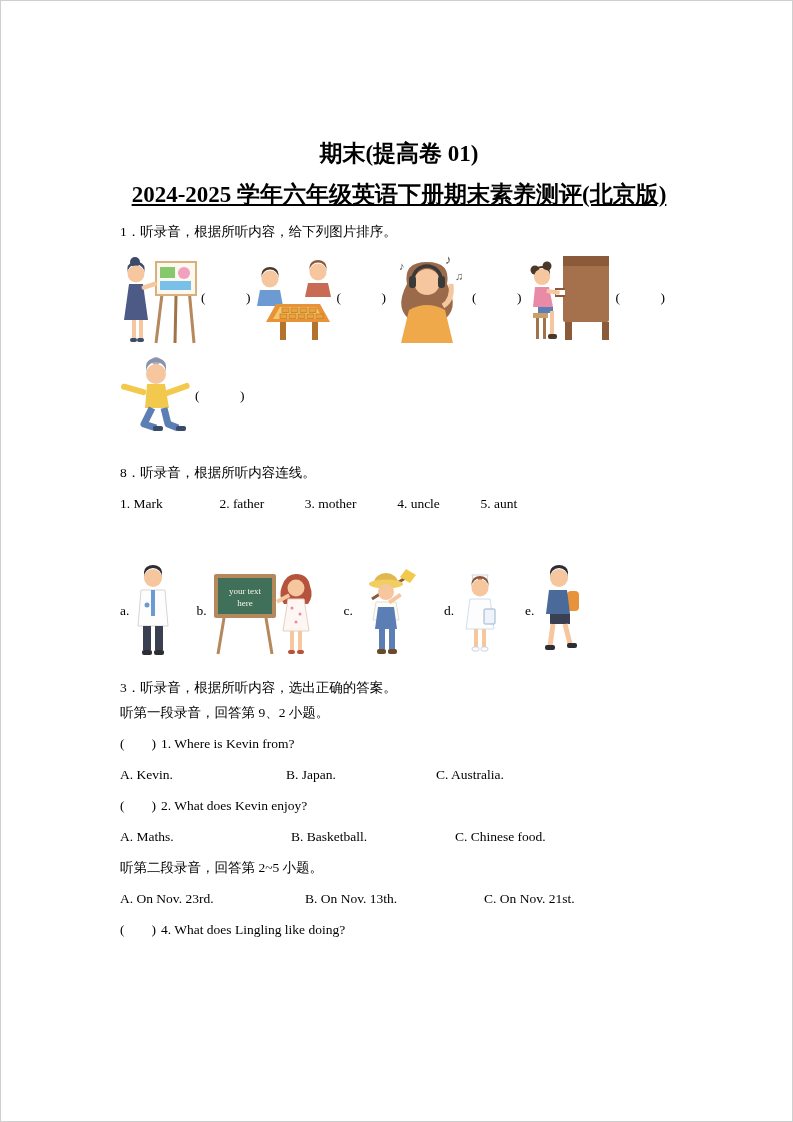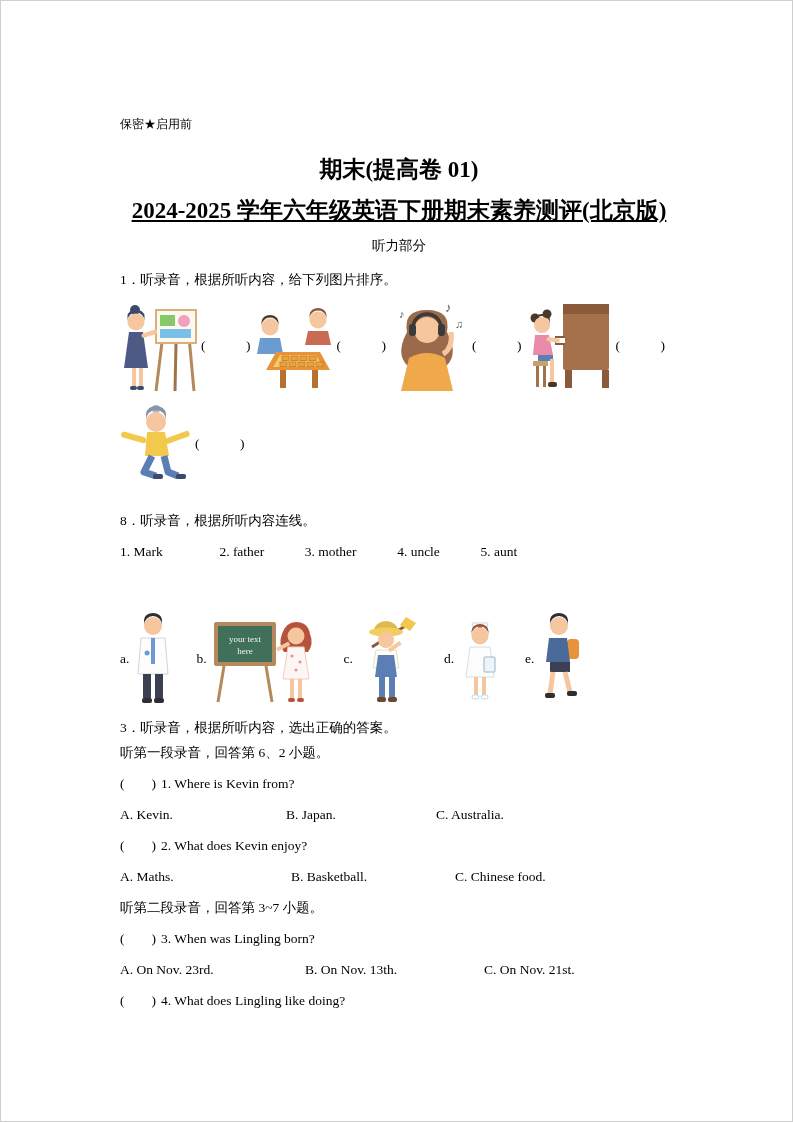--- a/index.html
+++ b/index.html
@@ -14,21 +14,21 @@
   }
   .content { padding:116px 115px 0 120px; }
 
   .secrecy { font-size:12px; line-height:16px; }
   .title { text-align:center; font-size:23px; font-weight:bold; line-height:24px; margin-top:26px; }
   .title.t2 { margin-top:17px;text-decoration:underline; }
   .section-label { text-align:center; font-size:13.5px; line-height:18px; margin-top:14px; }
 
   .q-prompt { font-size:13.5px; line-height:18px; margin-top:16px; }
   .q-prompt.q2p { margin-top:27px; }
-  .q-prompt.q3p { margin-top:14px; }
+  .q-prompt.q3p { margin-top:22px; }
 
   .blank { white-space:pre; font-size:13.5px; }
 
   .pic-row { display:flex; align-items:center; gap:3px; margin-top:9px; }
   .pic-row .pic { display:inline-flex; }
   .pic-row.second { margin-top:10px; }
 
   .words { margin-top:13px; font-size:13.5px; line-height:18px; }
   .words span { display:inline-block; }
   .words span:nth-child(1){ width:96px; }
@@ -52,25 +52,23 @@
 
   .footer { position:absolute; top:1144px; left:0; width:100%; text-align:center; font-size:12px; }
 
   svg { display:block; }
 </style>
 </head>
 <body>
 
 <div class="content">
 
-  <div class="secrecy">保密★启用前</div>
 
   <div class="title">期末(提高卷 01)</div>
   <div class="title t2">2024-2025 学年六年级英语下册期末素养测评(北京版)</div>
-  <div class="section-label">听力部分</div>
 
   <div class="q-prompt">1．听录音，根据所听内容，给下列图片排序。</div>
 
   <div class="pic-row">
     <span class="pic">
       <svg width="78" height="95" viewBox="0 0 78 95">
         <line x1="44" y1="28" x2="36" y2="93" stroke="#b5895c" stroke-width="3"></line>
         <line x1="68" y1="28" x2="74" y2="93" stroke="#b5895c" stroke-width="3"></line>
         <line x1="56" y1="46" x2="55" y2="93" stroke="#a07448" stroke-width="3"></line>
         <rect x="36" y="12" width="40" height="33" fill="#fbf8f0" stroke="#d9b07a" stroke-width="2"></rect>
@@ -265,41 +263,38 @@
         <path d="M14 59 l-3 22" stroke="#f6c69e" stroke-width="5"></path>
         <path d="M26 59 l5 20" stroke="#f6c69e" stroke-width="5"></path>
         <rect x="6" y="80" width="10" height="5" rx="2" fill="#2d2d33"></rect>
         <rect x="28" y="78" width="10" height="5" rx="2" fill="#2d2d33"></rect>
       </svg>
     </div>
   </div>
 
   <div class="q-prompt q3p">3．听录音，根据所听内容，选出正确的答案。</div>
 
-  <div class="line">听第一段录音，回答第 6、2 小题。</div>
+  <div class="line">听第一段录音，回答第 9、2 小题。</div>
 
   <div class="line">
     <span class="blank">(        )</span><span class="qtext">1. Where is Kevin from?</span>
   </div>
   <div class="line opts">
     <span class="o1">A. Kevin.</span><span class="o2">B. Japan.</span><span class="o3">C. Australia.</span>
   </div>
 
   <div class="line">
     <span class="blank">(        )</span><span class="qtext">2. What does Kevin enjoy?</span>
   </div>
   <div class="line opts opts-2">
     <span class="o1">A. Maths.</span><span class="o2">B. Basketball.</span><span class="o3">C. Chinese food.</span>
   </div>
 
-  <div class="line">听第二段录音，回答第 3~7 小题。</div>
-
-  <div class="line">
-    <span class="blank">(        )</span><span class="qtext">3. When was Lingling born?</span>
-  </div>
+  <div class="line">听第二段录音，回答第 2~5 小题。</div>
+
   <div class="line opts opts-3">
     <span class="o1">A. On Nov. 23rd.</span><span class="o2">B. On Nov. 13th.</span><span class="o3">C. On Nov. 21st.</span>
   </div>
 
   <div class="line">
     <span class="blank">(        )</span><span class="qtext">4. What does Lingling like doing?</span>
   </div>
 
 </div>
 

